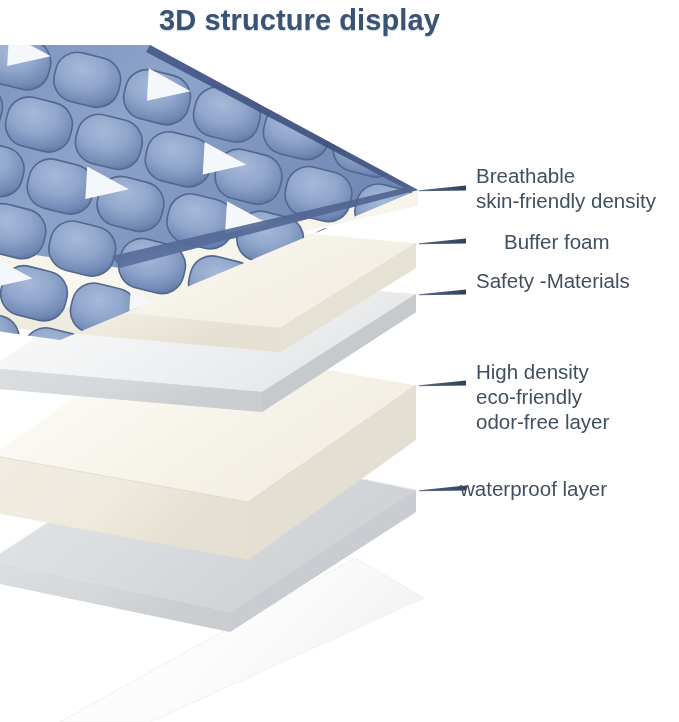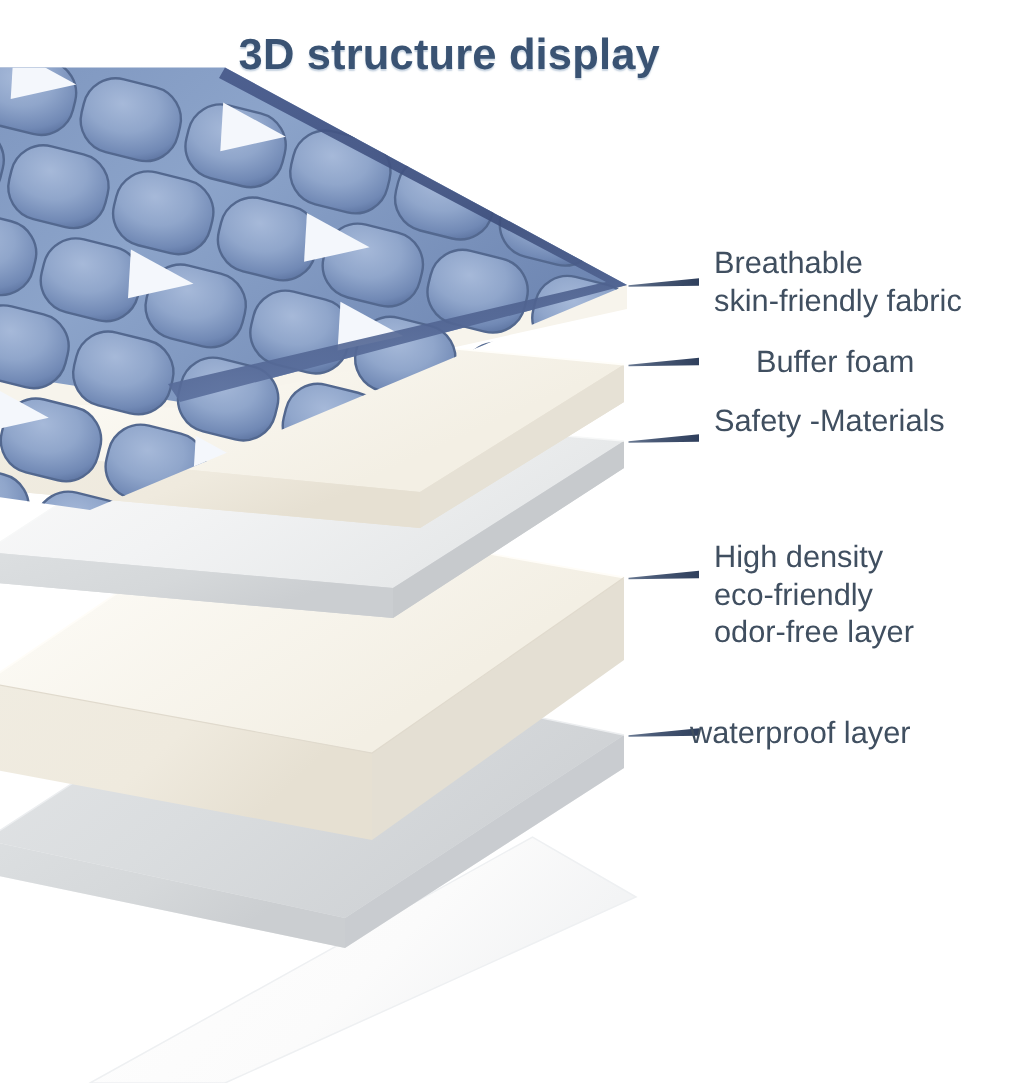--- a/index.html
+++ b/index.html
@@ -12,21 +12,21 @@
     height: 722px;
     position: relative;
     overflow: hidden;
     font-family: "Liberation Sans", sans-serif;
     -webkit-font-smoothing: antialiased;
   }
 
   #page-title {
     position: absolute;
     left: 0;
-    top: 21px;
+    top: 4px;
     width: 599px;
     text-align: center;
     font-size: 29px;
     font-weight: bold;
     letter-spacing: 0.1px;
     color: #3a5373;
     text-shadow: 0 1px 1px rgba(190,205,220,0.85);
     z-index: 40;
     pointer-events: none;
   }
@@ -271,21 +271,21 @@
   <g>
     <path d="M 419,190.2 L 466,185.5 L 466,190.5 L 419,191.2 Z" fill="url(#leaderGrad)"></path>
     <path d="M 419,243.2 L 466,238.5 L 466,243.5 L 419,244.2 Z" fill="url(#leaderGrad)"></path>
     <path d="M 419,294.2 L 466,289.5 L 466,294.5 L 419,295.2 Z" fill="url(#leaderGrad)"></path>
     <path d="M 419,385.2 L 466,380.5 L 466,385.5 L 419,386.2 Z" fill="url(#leaderGrad)"></path>
     <path d="M 419,490.2 L 466,485.5 L 466,490.5 L 419,491.2 Z" fill="url(#leaderGrad)"></path>
   </g>
 </svg>
 
 <div class="callout-label" style="left:476px; top:163px;">Breathable
-skin-friendly fabric</div>
+skin-friendly density</div>
 
 <div class="callout-label" style="left:504px; top:229px;">Buffer foam</div>
 
 <div class="callout-label" style="left:476px; top:268px;">Safety -Materials</div>
 
 <div class="callout-label" style="left:476px; top:359px;">High density
 eco-friendly
 odor-free layer</div>
 
 <div class="callout-label" style="left:460px; top:476px;">waterproof layer</div>

